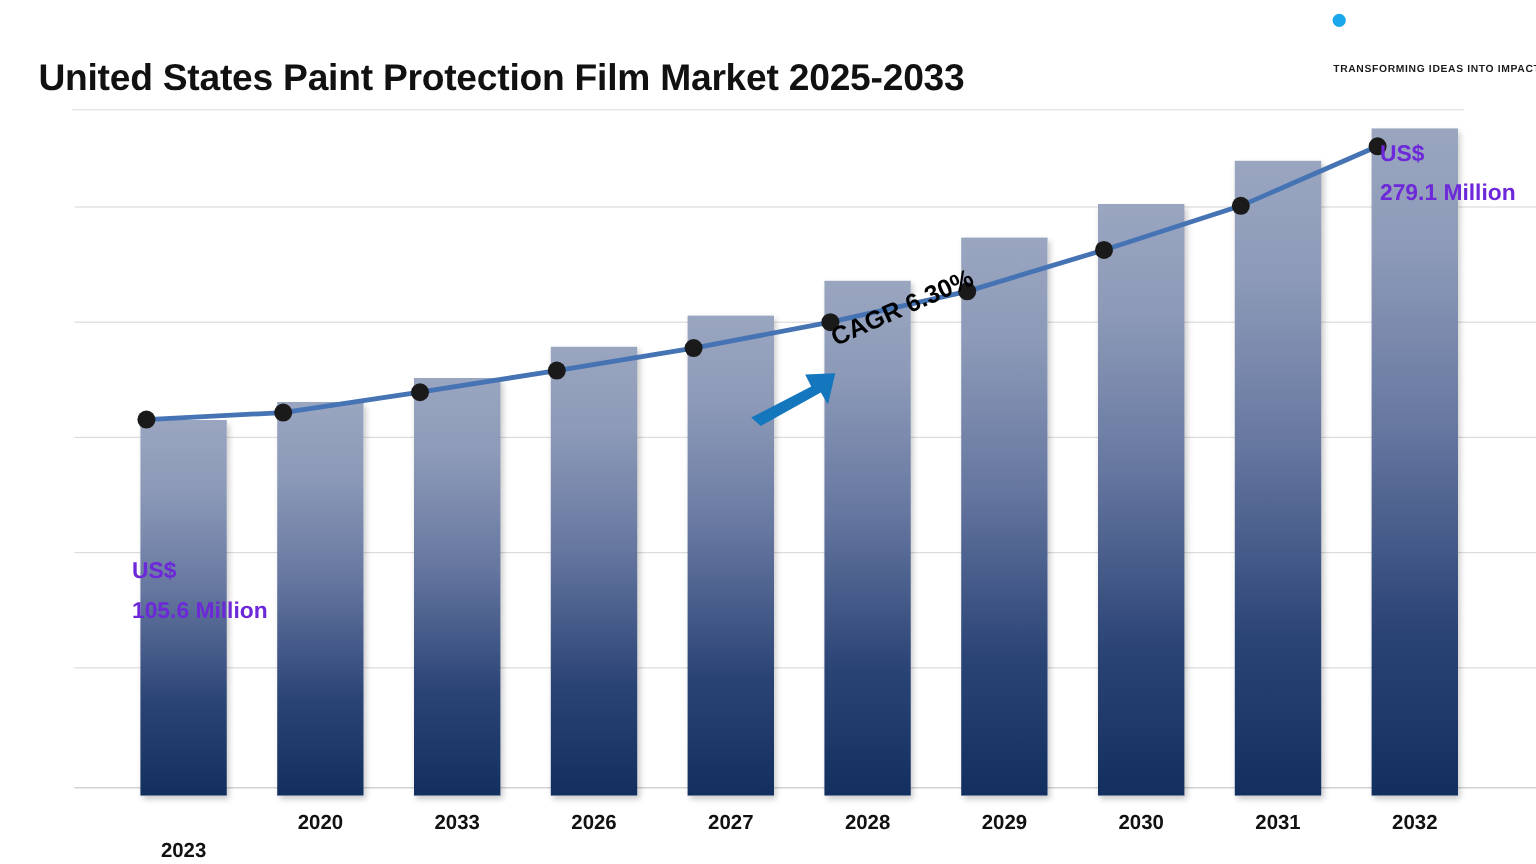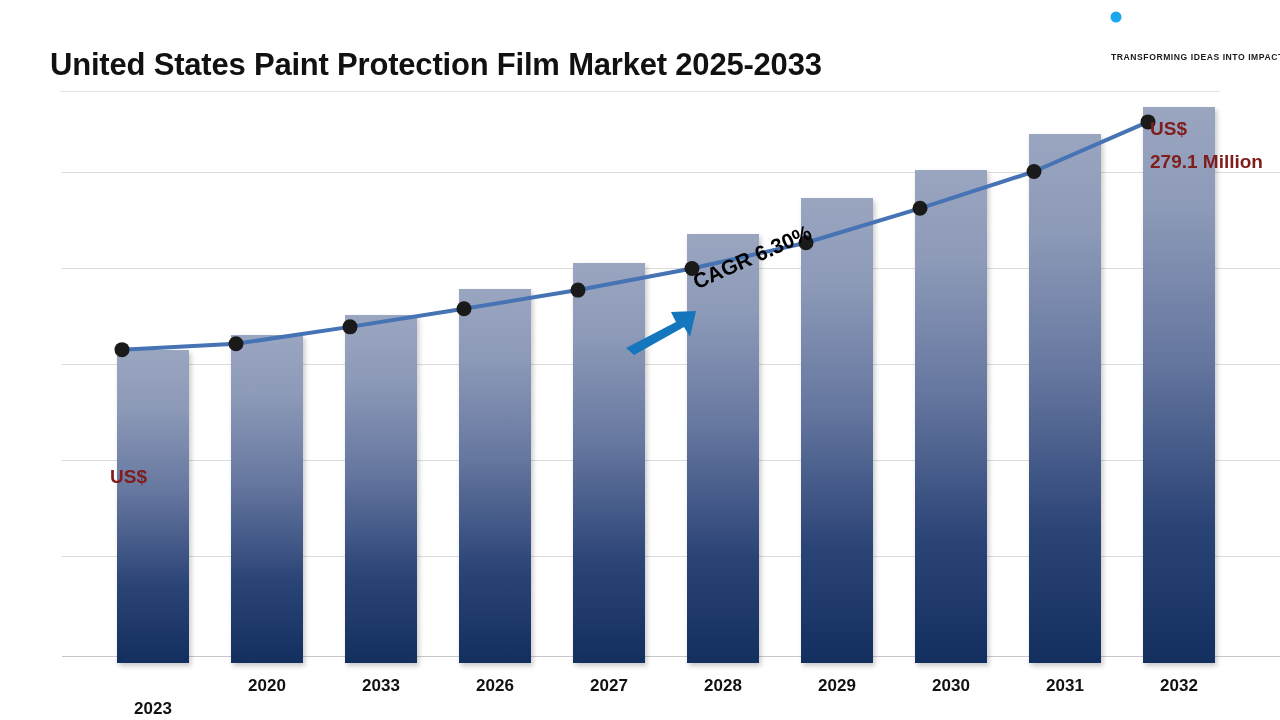--- a/index.html
+++ b/index.html
@@ -23,21 +23,21 @@
 
   
   #header {
     position: absolute;
     left: 0; top: 0;
     width: 1280px;
     height: 92px;
   }
   #chart-title {
     position: absolute;
-    left: 50px;
+    left: 32px;
     top: 47px;
     font-size: 31px;
     font-weight: bold;
     color: #111111;
     letter-spacing: -0.2px;
     white-space: nowrap;
     font-family: "Liberation Sans", sans-serif;
   }
   #title-divider {
     position: absolute;
@@ -114,21 +114,21 @@
     font-weight: bold;
     color: #111111;
     text-align: center;
     font-family: "Liberation Sans", sans-serif;
   }
 
   .value-label {
     position: absolute;
     font-size: 19px;
     font-weight: bold;
-    color: #7f1d1d;
+    color: #6d28d9;
     line-height: 33px;
     white-space: nowrap;
     font-family: "Liberation Sans", sans-serif;
   }
   #label-start { left: 110px; top: 460px; }
   #label-end   { left: 1150px; top: 112px; }
 
   #cagr-label {
     position: absolute;
     left: 699px;
@@ -213,20 +213,21 @@
         <div class="xlabel" style="left: 559px; width: 100px;">2027</div>
         <div class="xlabel" style="left: 673px; width: 100px;">2028</div>
         <div class="xlabel" style="left: 787px; width: 100px;">2029</div>
         <div class="xlabel" style="left: 901px; width: 100px;">2030</div>
         <div class="xlabel" style="left: 1015px; width: 100px;">2031</div>
         <div class="xlabel" style="left: 1129px; width: 100px;">2032</div>
       </div>
 
     <div class="value-label" id="label-start">
       <div>US$</div>
+      <div>105.6 Million</div>
     </div>
 
     <div class="value-label" id="label-end">
       <div>US$</div>
       <div>279.1 Million</div>
     </div>
 
     <div id="cagr-label">CAGR 6.30%</div>
   </div>
 </div>

